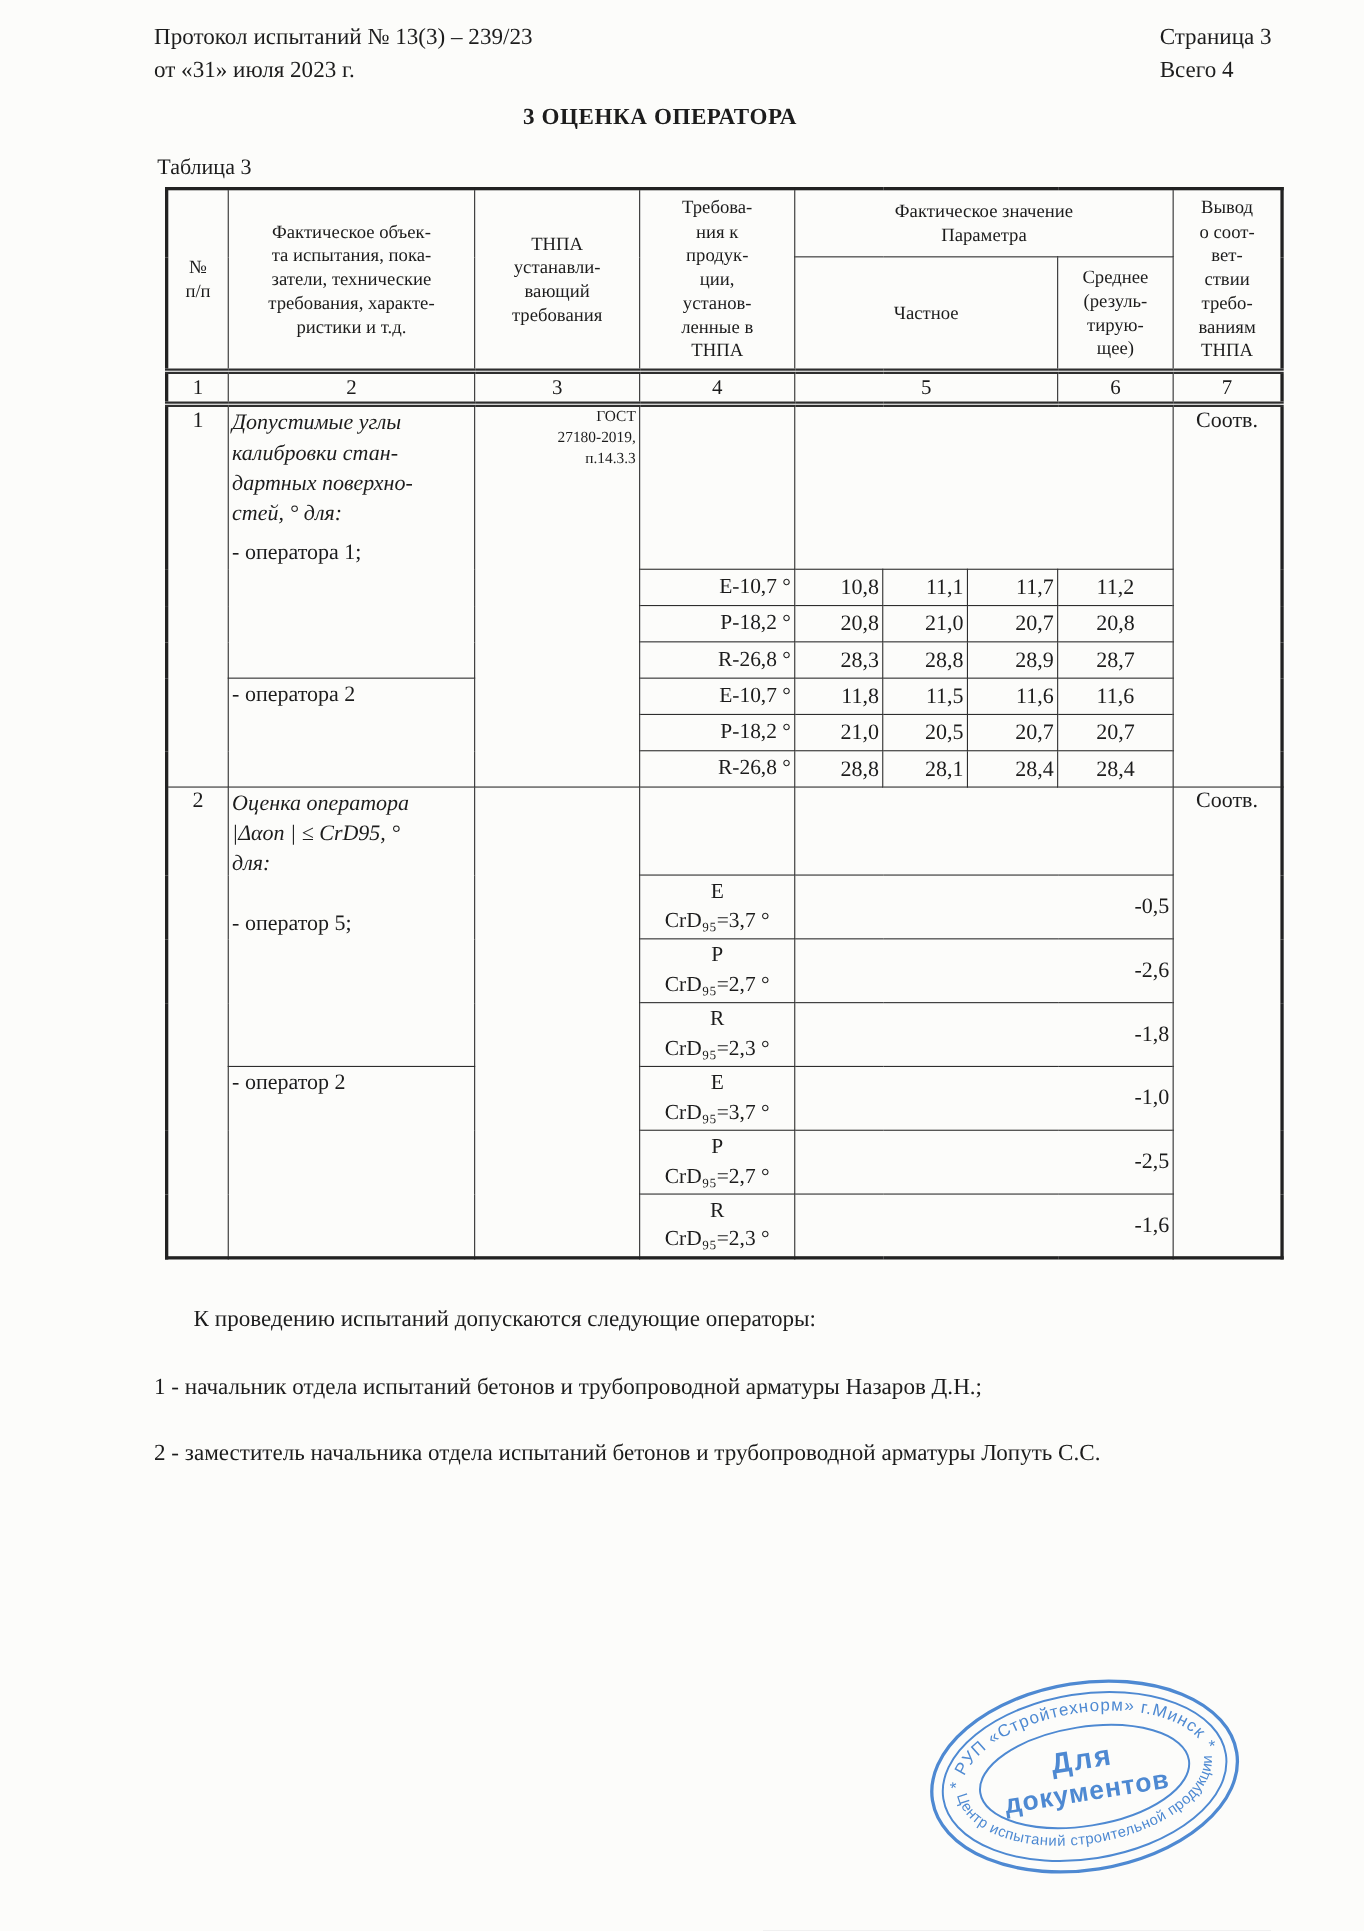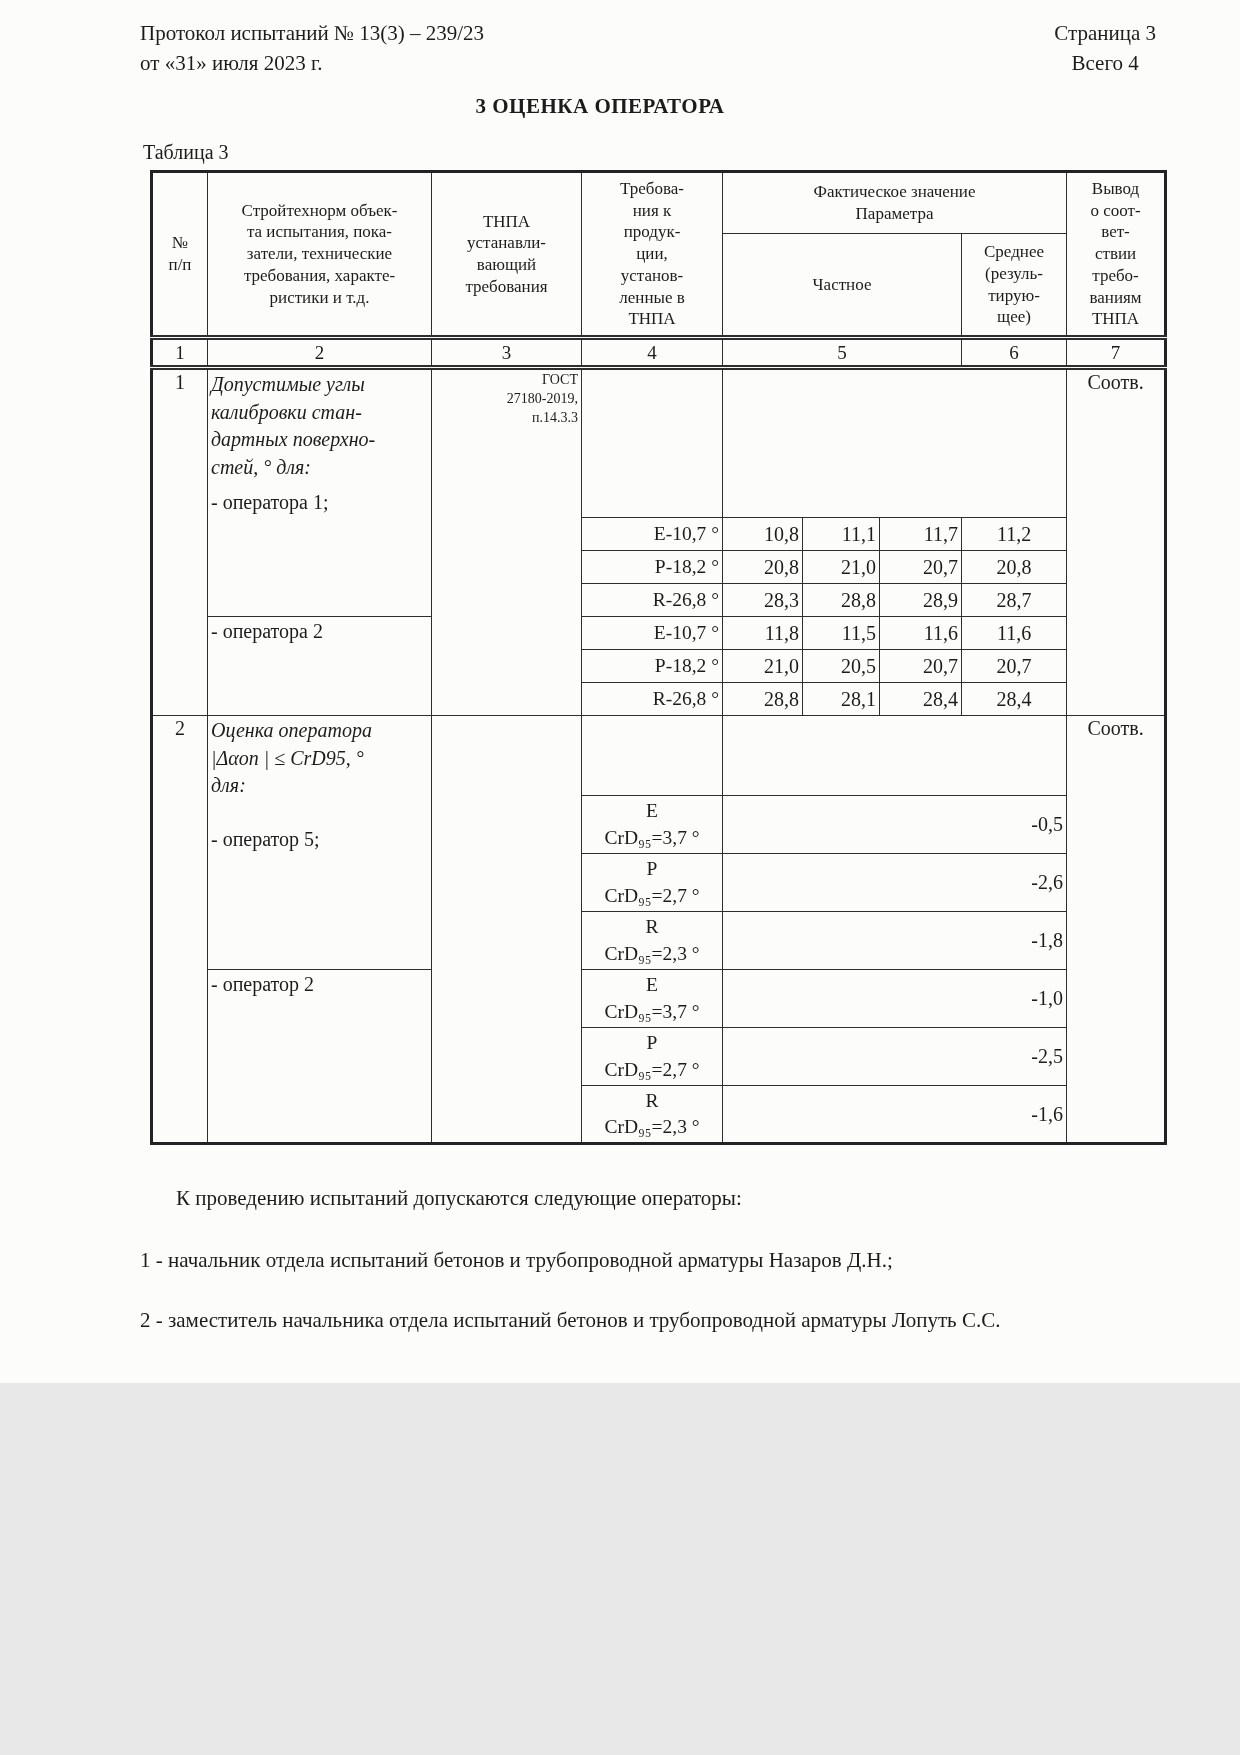--- a/index.html
+++ b/index.html
@@ -1,23 +1,23 @@
 <!DOCTYPE html>
 <html><head>
 <meta charset="utf-8">
 <style>
   html,body { margin:0; padding:0; background:#e8e8e8; }
   .page {
-    position:relative; width:1240px; height:1383px;
+    position:relative; width:1240px; height:1755px;
     background:#fcfcfa; margin:0 auto; overflow:hidden;
     font-family:"Liberation Serif","DejaVu Serif",serif;
     color:#1c1c1c;
   }
   .hdr-left { position:absolute; left:140px; top:18px; font-size:21px; line-height:30px; }
-  .hdr-right { position:absolute; right:84px; top:18px; font-size:21px; line-height:30px; text-align:center; }
+  .hdr-right { position:absolute; right:84px; top:18px; font-size:21px; line-height:30px; text-align:left; }
   .title { position:absolute; left:140px; top:94px; width:920px; text-align:center; font-size:21px; font-weight:bold; letter-spacing:0.5px; }
   .tbl-caption { position:absolute; left:143px; top:141px; font-size:20px; }
 
   table.results {
     position:absolute; left:150px; top:170px;
     border-collapse:collapse; table-layout:fixed; width:1014px;
     border:3px solid #222;
   }
   table.results th, table.results td {
     border:1.6px solid #2e2e2e; padding:1px 3px;
@@ -89,21 +89,21 @@
         <col style="width:77px">
         <col style="width:82px">
         <col style="width:105px">
         <col style="width:99px">
     </colgroup>
 
     <tbody>
         <tr class="row-h1">
       <th rowspan="2">№
 п/п</th>
-      <th rowspan="2">Стройтехнорм объек-
+      <th rowspan="2">Фактическое объек-
 та испытания, пока-
 затели, технические
 требования, характе-
 ристики и т.д.</th>
       <th rowspan="2">ТНПА
 устанавли-
 вающий
 требования</th>
       <th rowspan="2">Требова-
 ния к

